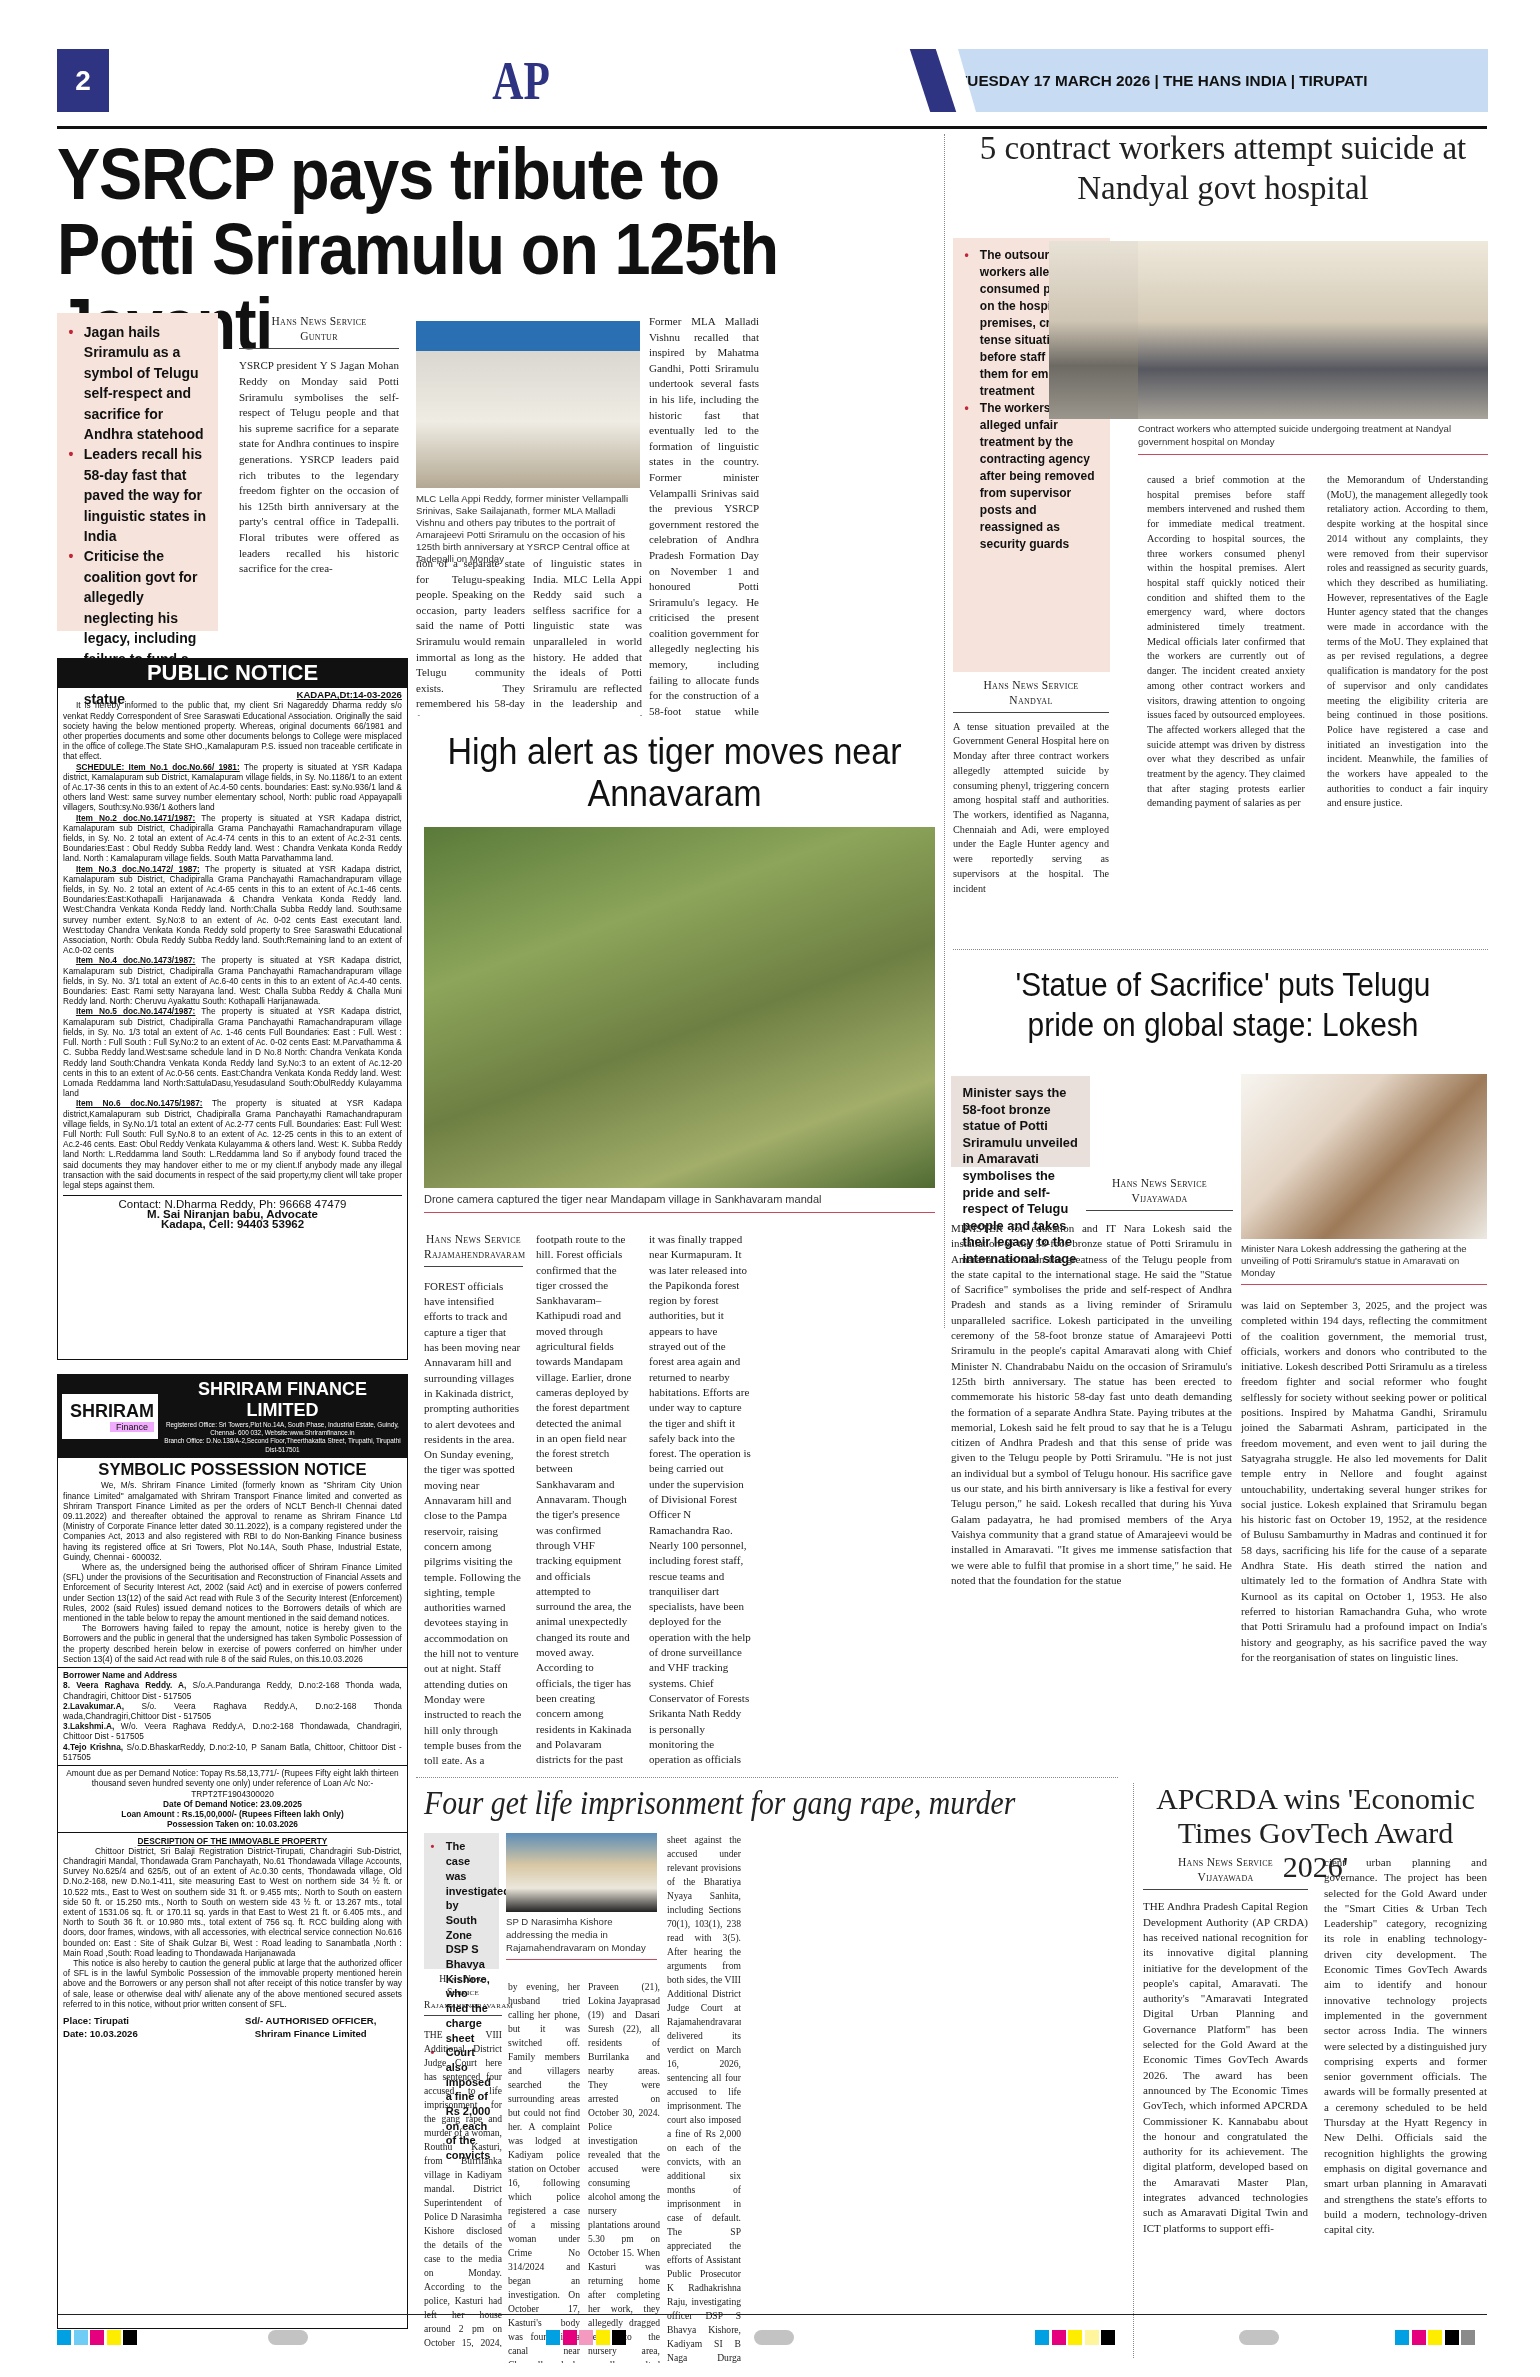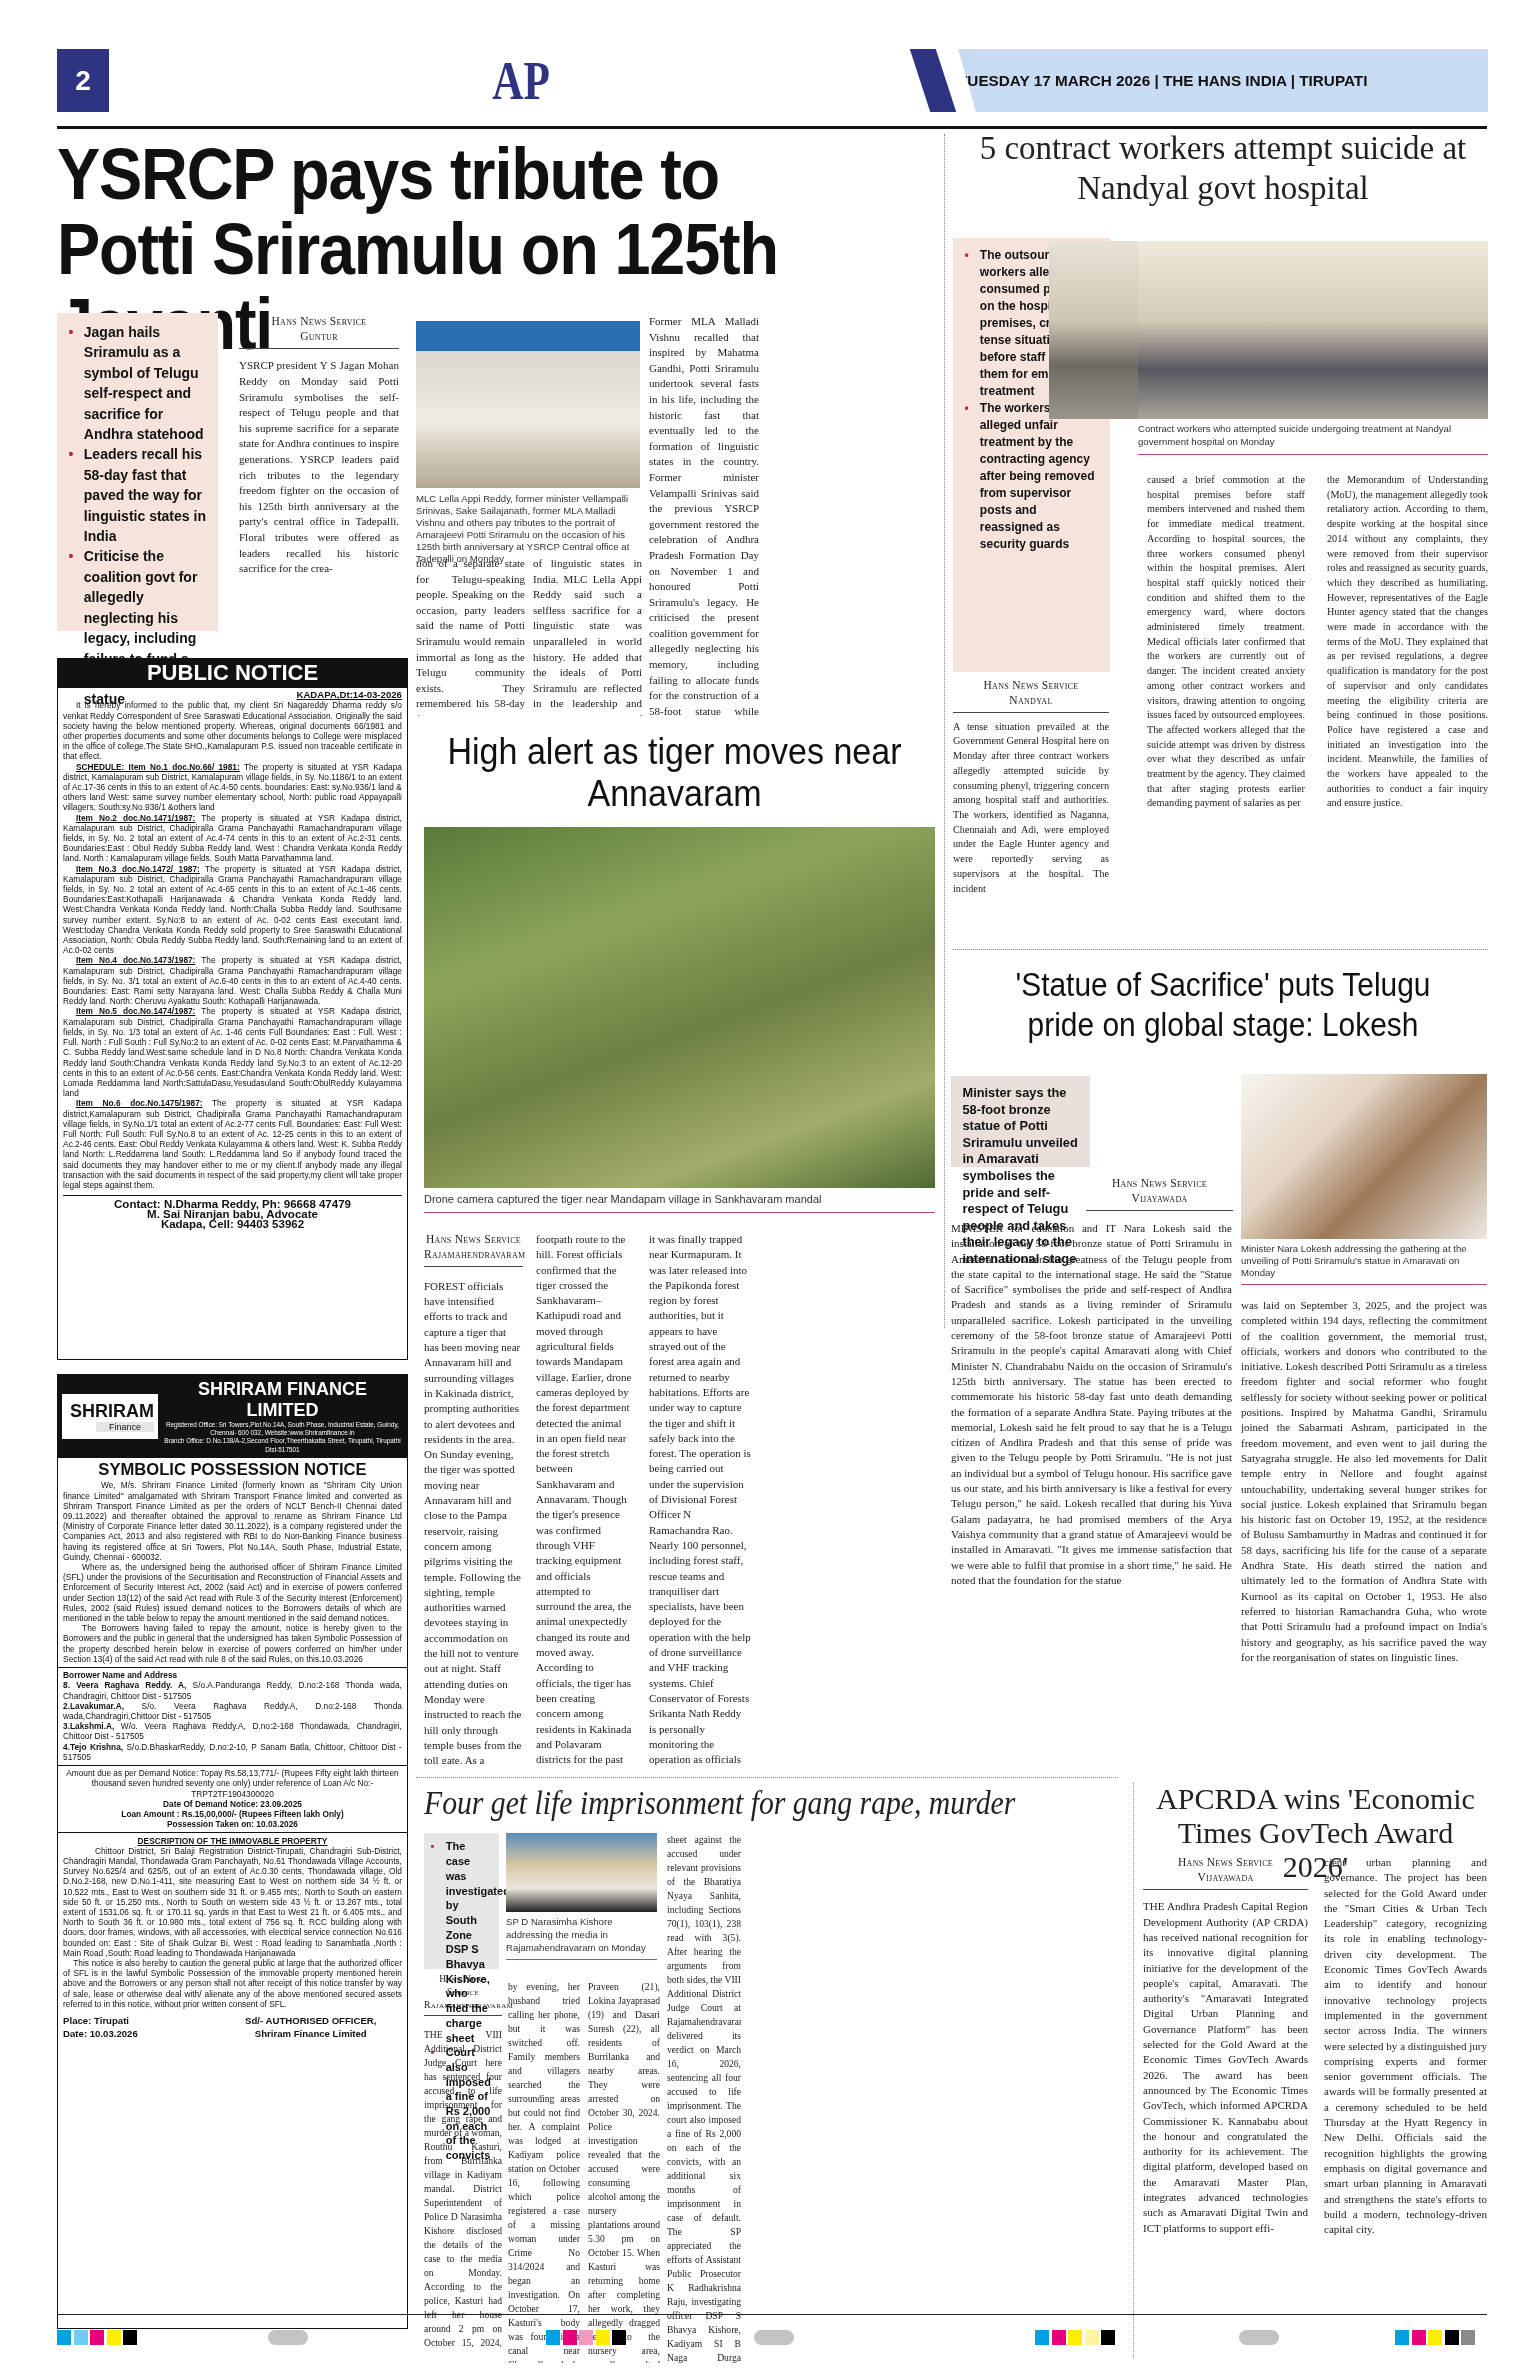--- a/index.html
+++ b/index.html
@@ -149,31 +149,31 @@
     <div style="text-align:right;font-weight:bold;text-decoration:underline;font-size:9.6px">KADAPA,Dt:14-03-2026</div>
     <p style="text-indent:12.8px">It is hereby informed to the public that, my client Sri Nagareddy Dharma reddy s/o venkat Reddy Correspondent of Sree Saraswati Educational Association. Originally the said society having the below mentioned property. Whereas, original documents 66/1981 and other properties documents and some other documents belongs to College were misplaced in the office of college.The State SHO.,Kamalapuram P.S. issued non traceable certificate in that effect.</p>
     <div>
       <p style="text-indent:12.8px"><b style="text-decoration:underline">SCHEDULE: Item No.1 doc.No.66/ 1981:</b> <span>The property is situated at YSR Kadapa district, Kamalapuram sub District, Kamalapuram village fields, in Sy. No.1186/1 to an extent of Ac.17-36 cents in this to an extent of Ac.4-50 cents. boundaries: East: sy.No.936/1 land &amp; others land West: same survey number elementary school, North: public road Appayapalli villagers, South:sy.No.936/1 &amp;others land</span></p>
       <p style="text-indent:12.8px"><b style="text-decoration:underline">Item No.2 doc.No.1471/1987:</b> <span>The property is situated at YSR Kadapa district, Kamalapuram sub District, Chadipiralla Grama Panchayathi Ramachandrapuram village fields, in Sy. No. 2 total an extent of Ac.4-74 cents in this to an extent of Ac.2-31 cents. Boundaries:East : Obul Reddy Subba Reddy land. West : Chandra Venkata Konda Reddy land. North : Kamalapuram village fields. South Matta Parvathamma land.</span></p>
       <p style="text-indent:12.8px"><b style="text-decoration:underline">Item No.3 doc.No.1472/ 1987:</b> <span>The property is situated at YSR Kadapa district, Kamalapuram sub District, Chadipiralla Grama Panchayathi Ramachandrapuram village fields, in Sy. No. 2 total an extent of Ac.4-65 cents in this to an extent of Ac.1-46 cents. Boundaries:East:Kothapalli Harijanawada &amp; Chandra Venkata Konda Reddy land. West:Chandra Venkata Konda Reddy land. North:Challa Subba Reddy land. South:same survey number extent. Sy.No:8 to an extent of Ac. 0-02 cents East executant land. West:today Chandra Venkata Konda Reddy sold property to Sree Saraswathi Educational Association, North: Obula Reddy Subba Reddy land. South:Remaining land to an extent of Ac.0-02 cents</span></p>
       <p style="text-indent:12.8px"><b style="text-decoration:underline">Item No.4 doc.No.1473/1987:</b> <span>The property is situated at YSR Kadapa district, Kamalapuram sub District, Chadipiralla Grama Panchayathi Ramachandrapuram village fields, in Sy. No. 3/1 total an extent of Ac.6-40 cents in this to an extent of Ac.4-40 cents. Boundaries: East: Rami setty Narayana land. West: Challa Subba Reddy &amp; Challa Muni Reddy land. North: Cheruvu Ayakattu South: Kothapalli Harijanawada.</span></p>
       <p style="text-indent:12.8px"><b style="text-decoration:underline">Item No.5 doc.No.1474/1987:</b> <span>The property is situated at YSR Kadapa district, Kamalapuram sub District, Chadipiralla Grama Panchayathi Ramachandrapuram village fields, in Sy. No. 1/3 total an extent of Ac. 1-46 cents Full Boundaries: East : Full. West : Full. North : Full South : Full Sy.No:2 to an extent of Ac. 0-02 cents East: M.Parvathamma &amp; C. Subba Reddy land.West:same schedule land in D No.8 North: Chandra Venkata Konda Reddy land South:Chandra Venkata Konda Reddy land Sy.No:3 to an extent of Ac.12-20 cents in this to an extent of Ac.0-56 cents. East:Chandra Venkata Konda Reddy land. West: Lomada Reddamma land North:SattulaDasu,Yesudasuland South:ObulReddy Kulayamma land</span></p>
       <p style="text-indent:12.8px"><b style="text-decoration:underline">Item No.6 doc.No.1475/1987:</b> <span>The property is situated at YSR Kadapa district,Kamalapuram sub District, Chadipiralla Grama Panchayathi Ramachandrapuram village fields, in Sy.No.1/1 total an extent of Ac.2-77 cents Full. Boundaries: East: Full West: Full North: Full South: Full Sy.No.8 to an extent of Ac. 12-25 cents in this to an extent of Ac.2-46 cents. East: Obul Reddy Venkata Kulayamma &amp; others land. West: K. Subba Reddy land North: L.Reddamma land South: L.Reddamma land So if anybody found traced the said documents they may handover either to me or my client.If anybody made any illegal transaction with the said documents in respect of the said property,my client will take proper legal steps against them.</span></p>
     </div>
-    <div style="text-align:center;font-weight:bold;font-size:11.5px;border-top:1.3px solid #111;margin-top:5.1px;padding-top:2.6px">Contact: N.Dharma Reddy, Ph: 96668 47479</div>
+    <div style="text-align:center;font-weight:normal;font-size:11.5px;border-top:1.3px solid #111;margin-top:5.1px;padding-top:2.6px">Contact: N.Dharma Reddy, Ph: 96668 47479</div>
     <div style="text-align:center;font-weight:bold;font-size:11.5px">M. Sai Niranjan babu, Advocate</div>
     <div style="text-align:center;font-weight:bold;font-size:11.5px">Kadapa, Cell: 94403 53962</div>
   </div>
 </div>
 
 <div class="abs notice" style="left:57px;top:1374px;width:351px;height:955px;overflow:hidden">
   <div style="background:#111;color:#fff;display:flex;align-items:center;padding:3.8px">
     <div style="background:#fff;color:#111;width:96px;height:45px;display:flex;flex-direction:column;align-items:flex-end;justify-content:center;padding-right:3.8px">
       <span style="font:bold 18px 'Liberation Sans',sans-serif">SHRIRAM</span>
-      <span style="font-size:9px;background:#e5e5e5;padding:0 13px">Finance</span>
+      <span style="font-size:9px;background:#f0abfc;padding:0 6px">Finance</span>
     </div>
     <div style="flex:1;text-align:center;padding-left:3.8px">
       <div style="font:bold 18px 'Liberation Sans',sans-serif">SHRIRAM FINANCE LIMITED</div>
       <div style="font-size:6.4px;line-height:8.3px">Registered Office: Sri Towers,Plot No.14A, South Phase, Industrial Estate, Guindy, Chennai- 600 032, Website:www.Shriramfinance.in</div>
       <div style="font-size:6.4px;line-height:8.3px">Branch Office: D.No.138/A-2,Second Floor,Theerthakatta Street, Tirupathi, Tirupathi Dist-517501</div>
     </div>
   </div>
   <div style="padding:2.6px 5.1px">
     <div style="text-align:center;font:bold 16.6px 'Liberation Sans',sans-serif">SYMBOLIC POSSESSION NOTICE</div>
     <p style="text-indent:38px">We, M/s. Shriram Finance Limited (formerly known as "Shriram City Union finance Limited" amalgamated with Shriram Transport Finance limited and converted as Shriram Transport Finance Limited as per the orders of NCLT Bench-II Chennai dated 09.11.2022) and thereafter obtained the approval to rename as Shriram Finance Ltd (Ministry of Corporate Finance letter dated 30.11.2022), is a company registered under the Companies Act, 2013 and also registered with RBI to do Non-Banking Finance business having its registered office at Sri Towers, Plot No.14A, South Phase, Industrial Estate, Guindy, Chennai - 600032.</p>

